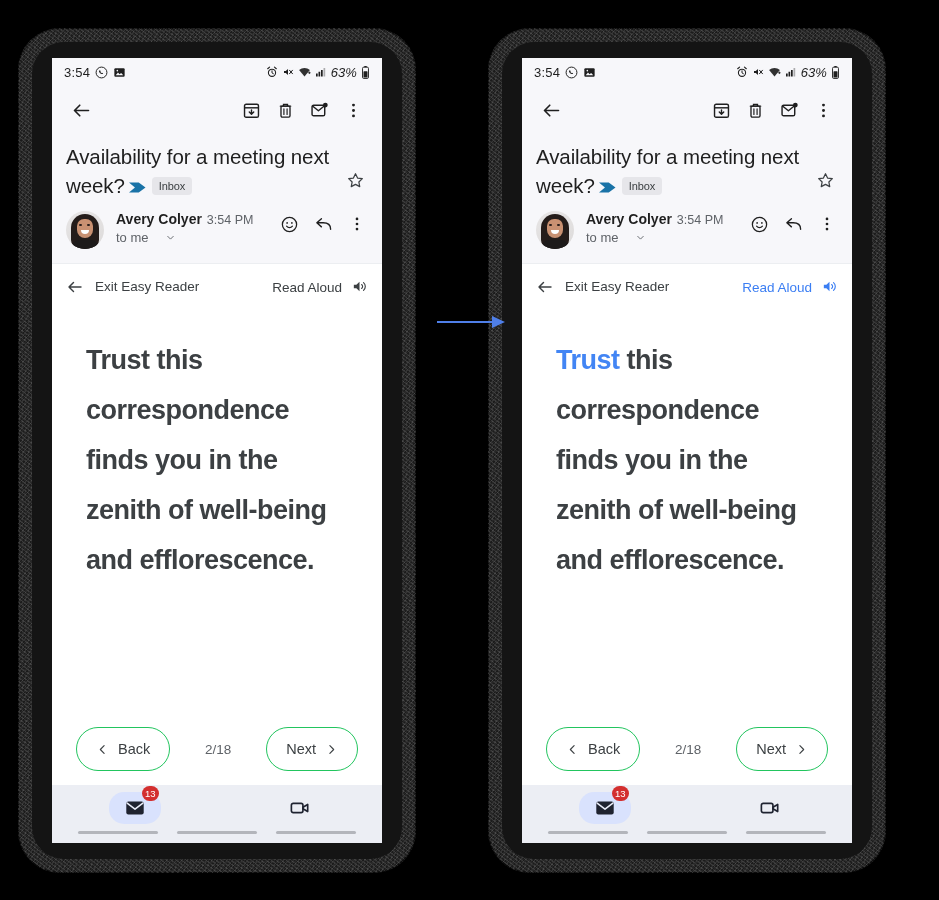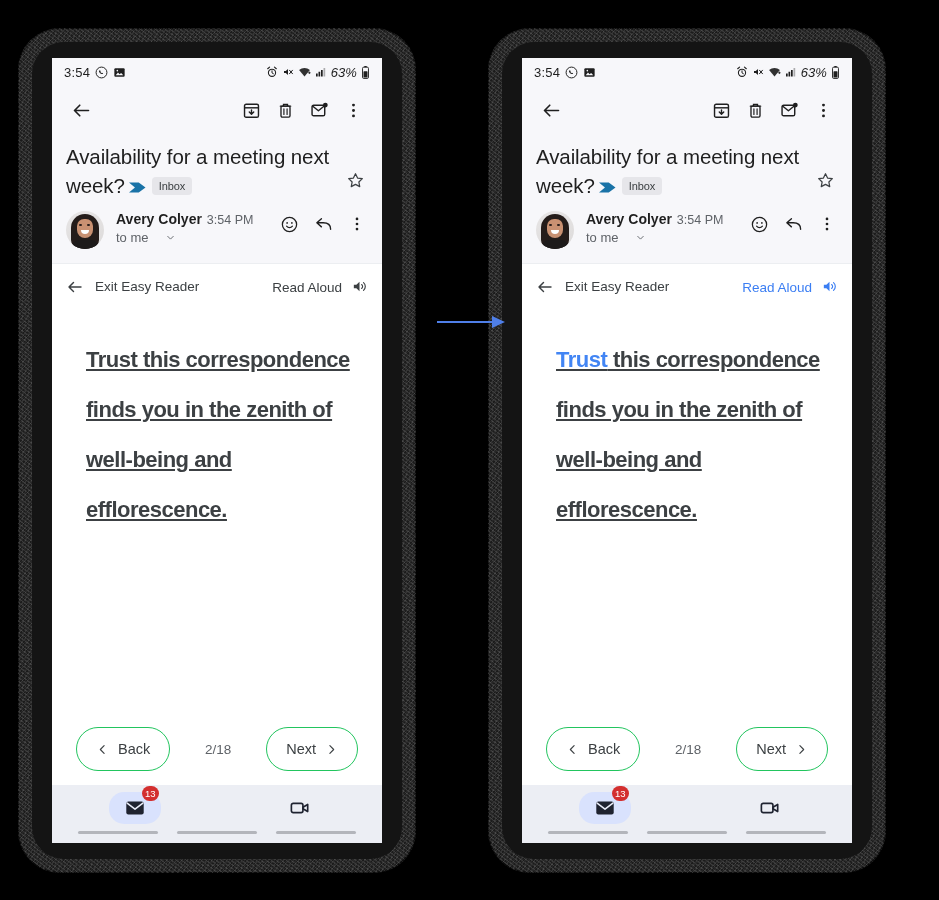--- a/index.html
+++ b/index.html
@@ -117,23 +117,22 @@
   .rb-spacer{flex:1;}
   .rb-right{display:flex;align-items:flex-end;gap:9px;font-size:13.5px;color:#3c4043;}
   .rb-right.active{color:#3b7ef3;}
 
   
   .readerbody{
     flex:1;background:#fff;padding:26px 30px 0 34px;box-sizing:border-box;
     overflow:hidden;
   }
   .readertext{
-    font-size:22px;line-height:50px;font-weight:700;color:#3c4043;
+    font-size:27px;line-height:50px;font-weight:700;color:#3c4043;
     letter-spacing:-.5px;
-    text-decoration:underline;
   }
   .hl{color:#4285f4;}
 
   
   .pager{
     flex:0 0 72px;height:72px;background:#fff;
     display:flex;align-items:center;justify-content:space-between;
     padding:0 24px;box-sizing:border-box;
   }
   .pgbtn{

